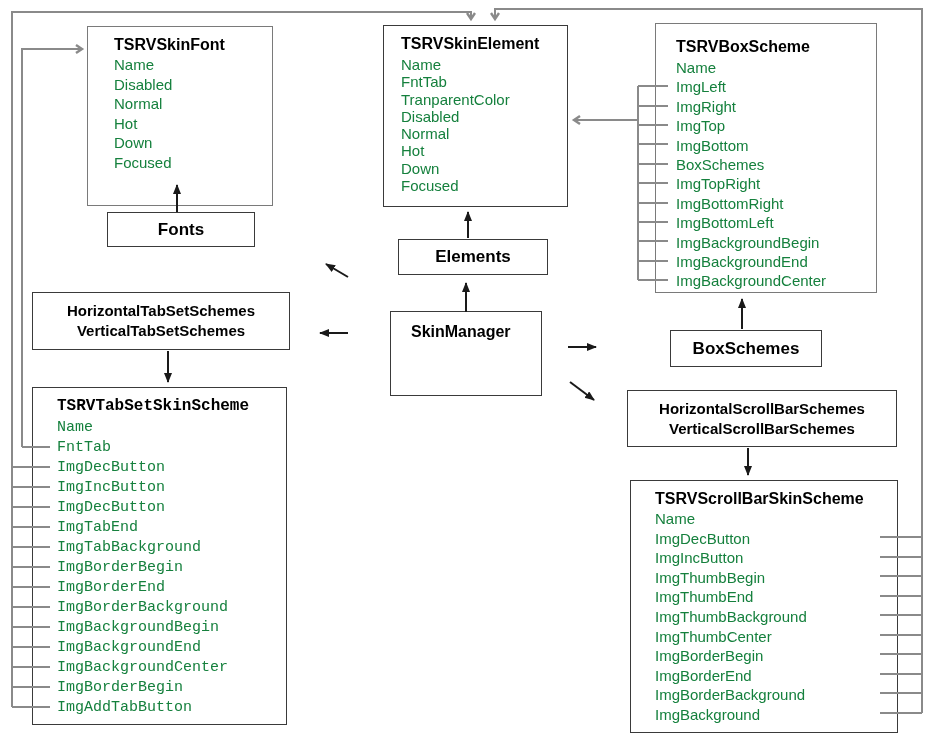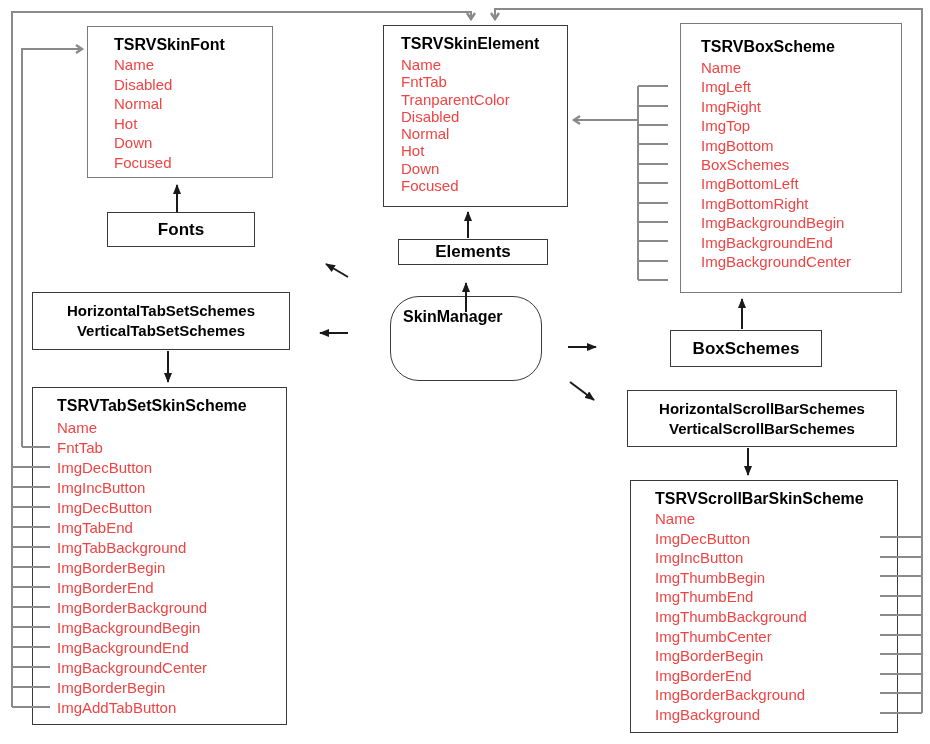--- a/index.html
+++ b/index.html
@@ -5,33 +5,33 @@
   html,body { margin:0; padding:0; background:#ffffff; }
   .stage {
     position:relative; width:930px; height:744px; background:#ffffff;
     font-family:"Liberation Sans", sans-serif; overflow:hidden;
   }
   .box { position:absolute; background:#ffffff; box-sizing:border-box; }
   .class-border { border:1px solid #3a3a3a; }
   .class-border-light { border:1px solid #7a7a7a; }
   .label-border { border:1px solid #3a3a3a; }
   .class-title { font-weight:bold; font-size:16px; color:#000; line-height:20px; white-space:nowrap; }
-  .class-field { font-size:15px; color:#ef4444; white-space:nowrap; }
+  .class-field { font-size:15px; color:#15803d; white-space:nowrap; }
   .lbl { display:flex; align-items:center; justify-content:center;
          font-weight:bold; font-size:17px; color:#000; }
   .twoline { display:flex; flex-direction:column; align-items:center; justify-content:center;
              font-weight:bold; font-size:15px; color:#000; line-height:20px; }
   .conn { position:absolute; left:0; top:0; pointer-events:none; }
 </style>
 </head>
 <body>
 
 <div class="stage">
 
-  <div class="box class-border-light" style="left:87px; top:26px; width:186px; height:152px; padding:8px 0 0 26px;">
+  <div class="box class-border-light" style="left:87px; top:26px; width:186px; height:180px; padding:8px 0 0 26px;">
     <div class="class-title">TSRVSkinFont</div>
     <div>
       <div class="class-field" style="line-height:19.6px">Name</div>
       <div class="class-field" style="line-height:19.6px">Disabled</div>
       <div class="class-field" style="line-height:19.6px">Normal</div>
       <div class="class-field" style="line-height:19.6px">Hot</div>
       <div class="class-field" style="line-height:19.6px">Down</div>
       <div class="class-field" style="line-height:19.6px">Focused</div>
     </div>
   </div>
@@ -43,59 +43,60 @@
       <div class="class-field" style="line-height:17.3px">FntTab</div>
       <div class="class-field" style="line-height:17.3px">TranparentColor</div>
       <div class="class-field" style="line-height:17.3px">Disabled</div>
       <div class="class-field" style="line-height:17.3px">Normal</div>
       <div class="class-field" style="line-height:17.3px">Hot</div>
       <div class="class-field" style="line-height:17.3px">Down</div>
       <div class="class-field" style="line-height:17.3px">Focused</div>
     </div>
   </div>
 
-  <div class="box class-border-light" style="left:655px; top:23px; width:222px; height:270px; padding:12px 0 0 20px;margin-left:25px;">
+  <div class="box class-border-light" style="left:655px; top:23px; width:222px; height:270px; padding:12px 0 0 20px;">
     <div class="class-title" style="line-height:22px">TSRVBoxScheme</div>
     <div>
       <div class="class-field" style="line-height:19.4px">Name</div>
       <div class="class-field" style="line-height:19.4px">ImgLeft</div>
       <div class="class-field" style="line-height:19.4px">ImgRight</div>
       <div class="class-field" style="line-height:19.4px">ImgTop</div>
       <div class="class-field" style="line-height:19.4px">ImgBottom</div>
       <div class="class-field" style="line-height:19.4px">BoxSchemes</div>
+      <div class="class-field" style="line-height:19.4px">ImgTopRight</div>
+      <div class="class-field" style="line-height:19.4px">ImgBottomRight</div>
       <div class="class-field" style="line-height:19.4px">ImgBottomLeft</div>
-      <div class="class-field" style="line-height:19.4px">ImgBottomRight</div>
       <div class="class-field" style="line-height:19.4px">ImgBackgroundBegin</div>
       <div class="class-field" style="line-height:19.4px">ImgBackgroundEnd</div>
       <div class="class-field" style="line-height:19.4px">ImgBackgroundCenter</div>
     </div>
   </div>
 
   <div class="box label-border lbl" style="left:107px; top:212px; width:148px; height:35px;">
     <span>Fonts</span>
   </div>
 
-  <div class="box label-border lbl" style="left:398px; top:239px; width:150px; height:26px;">
+  <div class="box label-border lbl" style="left:398px; top:239px; width:150px; height:36px;">
     <span>Elements</span>
   </div>
 
-  <div class="box class-border" style="left:390px; top:296px; width:152px; height:85px; padding:10px 0 0 12px;border-radius:29px;">
+  <div class="box class-border" style="left:390px; top:311px; width:152px; height:85px; padding:10px 0 0 20px;">
     <div class="class-title">SkinManager</div>
   </div>
 
   <div class="box label-border lbl" style="left:670px; top:330px; width:152px; height:37px;">
     <span>BoxSchemes</span>
   </div>
 
   <div class="box label-border twoline" style="left:32px; top:292px; width:258px; height:58px;">
     <div>HorizontalTabSetSchemes</div>
     <div>VerticalTabSetSchemes</div>
   </div>
 
-  <div class="box class-border" style="left:32px; top:387px; width:255px; height:338px; padding:8px 0 0 24px;">
+  <div class="box class-border" style="left:32px; top:387px; width:255px; height:338px; padding:8px 0 0 24px;font-family:Liberation Mono, monospace;">
     <div class="class-title">TSRVTabSetSkinScheme</div>
     <div style="margin-top:2px">
       <div class="class-field" style="line-height:20px">Name</div>
       <div class="class-field" style="line-height:20px">FntTab</div>
       <div class="class-field" style="line-height:20px">ImgDecButton</div>
       <div class="class-field" style="line-height:20px">ImgIncButton</div>
       <div class="class-field" style="line-height:20px">ImgDecButton</div>
       <div class="class-field" style="line-height:20px">ImgTabEnd</div>
       <div class="class-field" style="line-height:20px">ImgTabBackground</div>
       <div class="class-field" style="line-height:20px">ImgBorderBegin</div>

